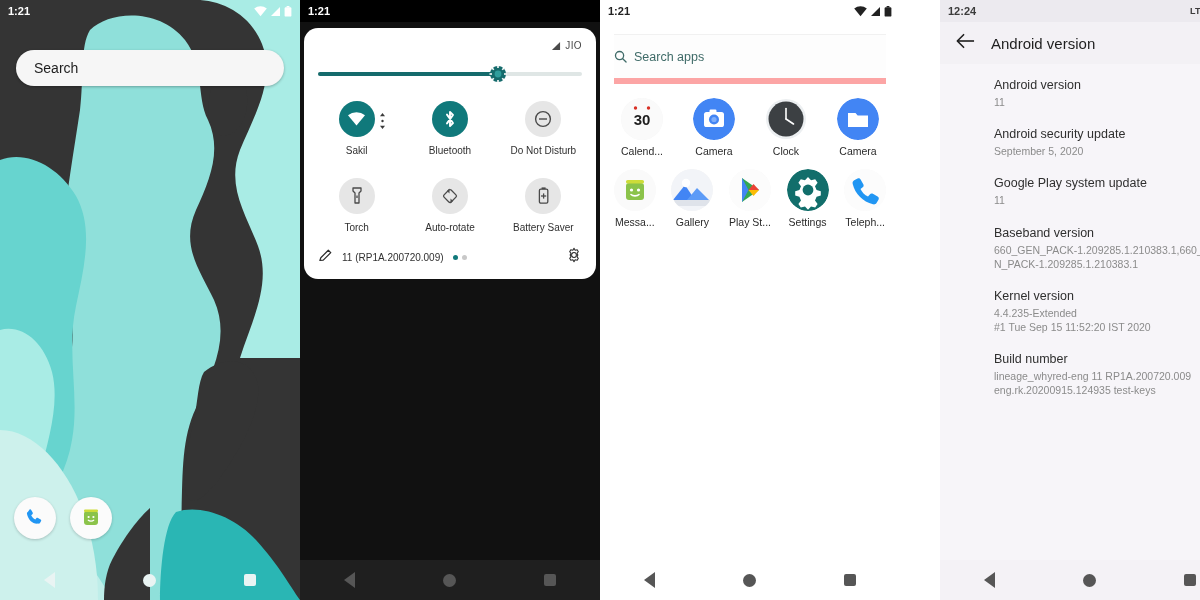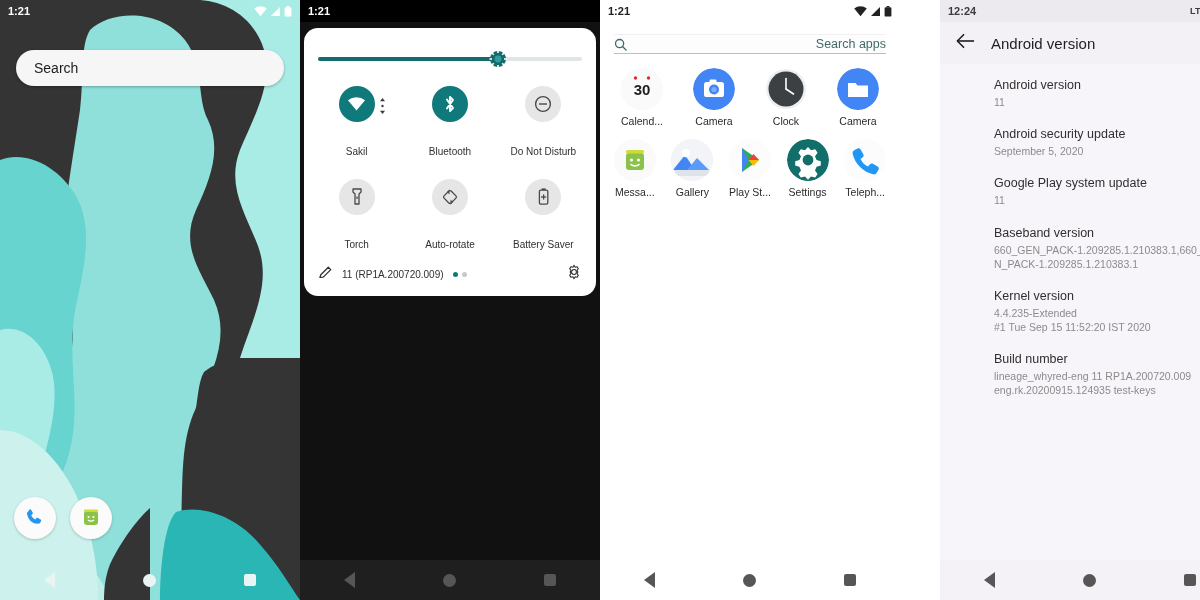--- a/index.html
+++ b/index.html
@@ -50,39 +50,39 @@
   #p2 .statusbar { color:#ffffff; background:#000; }
   .qs-card { position:absolute; left:4px; top:28px; width:292px; background:#ffffff;
              border-radius:14px; padding:8px 0 0 0; }
   .qs-carrier { display:flex; align-items:center; justify-content:flex-end; gap:4px;
                 padding:4px 14px 0 0; font-size:10px; color:#4a4a4a; letter-spacing:.4px; }
   .brightness { margin:16px 14px 4px 14px; position:relative; height:14px; }
   .br-track { position:absolute; top:5px; left:0; width:100%; height:4px; border-radius:2px; background:#dfe6e5; }
   .br-fill  { position:absolute; top:5px; left:0; width:68%; height:4px; border-radius:2px; background:#156b6c; }
   .br-thumb { position:absolute; left:calc(68% - 10px); top:-3px; width:20px; height:20px; }
   .qs-grid { display:flex; padding:16px 6px 0 6px; }
-  .qs-tile { flex:1; display:flex; flex-direction:column; align-items:center; gap:24px; position:relative; }
+  .qs-tile { flex:1; display:flex; flex-direction:column; align-items:center; gap:8px; position:relative; }
   .qs-circ { width:36px; height:36px; border-radius:50%; display:flex; align-items:center; justify-content:center; }
   .qs-on  { background:#10797b; }
   .qs-off { background:#e6e6e6; }
   .qs-lbl { font-size:10px; color:#303030; }
   .qs-caret { position:absolute; left:calc(50% + 22px); top:12px; }
   .qs-footer { display:flex; align-items:center; gap:9px; padding:14px 14px 12px 14px; }
   .qs-build { font-size:10px; color:#303030; }
   .dots { display:flex; gap:4px; align-items:center; }
   .dot { width:5px; height:5px; border-radius:50%; background:#c8c8c8; }
   .dot.active { background:#10797b; }
   .qs-gear { margin-left:auto; }
 
   
   #p3 { background:#ffffff; }
   #p3 .statusbar { color:#222; }
-  .drawer-search { margin:12px 14px 0 14px; height:20px; display:flex; align-items:center;
-                   justify-content:space-between; gap:7px; background:#fdfdfd;
-                   border-top:1px solid #f1f1f1; border-bottom:1px solid #fca5a5; }
+  .drawer-search { margin:12px 14px 0 14px; height:50px; display:flex; align-items:center;
+                   justify-content:flex-start; gap:7px; background:#fdfdfd;
+                   border-top:1px solid #f1f1f1; border-bottom:6px solid #fca5a5; }
   .drawer-search span { font-size:12.5px; color:#3f6b68; }
   .apps { padding:14px 6px 0 6px; }
   .app-row { display:flex; margin-bottom:12px; }
   .app { flex:1; display:flex; flex-direction:column; align-items:center; gap:5px; }
   .app-ico { width:42px; height:42px; border-radius:50%; display:flex; align-items:center;
              justify-content:center; overflow:hidden; }
   .app-lbl { font-size:10.5px; color:#2b2b2b; max-width:52px; text-align:center;
              white-space:nowrap; overflow:hidden; }
 
   
@@ -168,20 +168,26 @@
     </div>
   </div>
 
   <div class="panel" id="p2">
     <div class="statusbar">
       <span>1:21</span>
       <span class="sb-icons"></span>
     </div>
 
     <div class="qs-card">
+      <div class="qs-carrier">
+        <svg width="10" height="10" viewBox="0 0 11 11">
+            <path d="M10 1 L10 10 L1 10 Z" fill="#4a4a4a"></path>
+          </svg>
+        <span>JIO</span>
+      </div>
 
       <div class="brightness">
         <div class="br-track"></div>
         <div class="br-fill"></div>
         <div class="br-thumb">
           <svg width="20" height="20" viewBox="0 0 20 20">
             <circle cx="10" cy="10" r="8" fill="#156b6c"></circle>
             <g stroke="#fff" stroke-width="1.6">
               <line x1="10" y1="1.5" x2="10" y2="4"></line>
                 <line x1="10" y1="16" x2="10" y2="18.5"></line>

